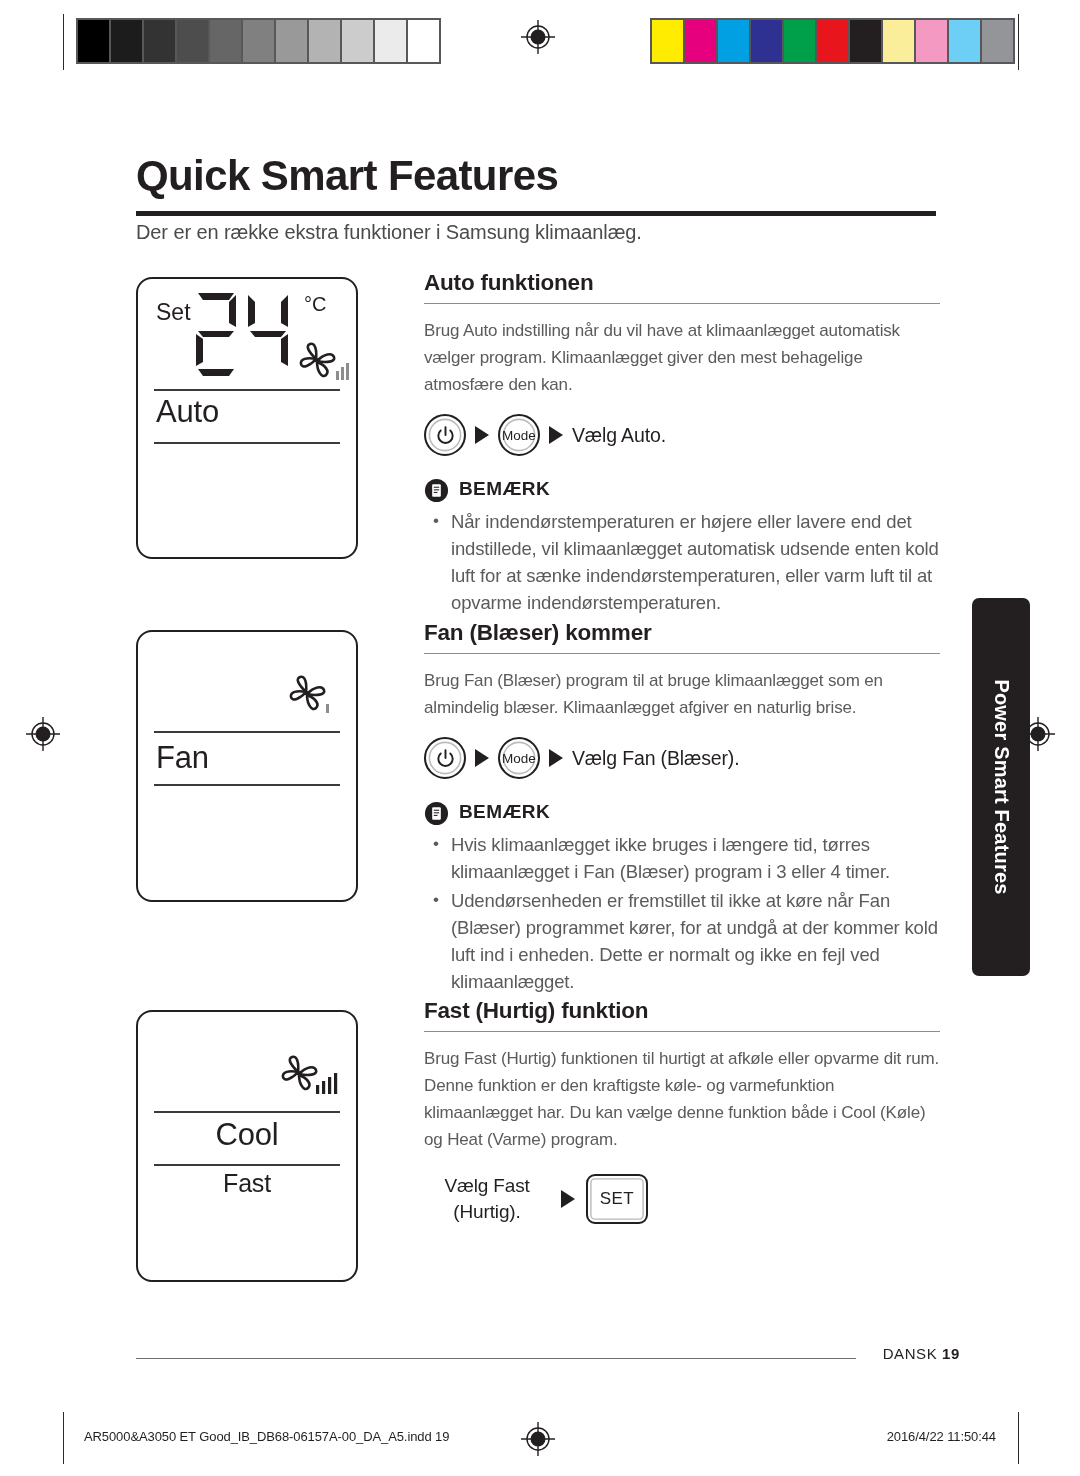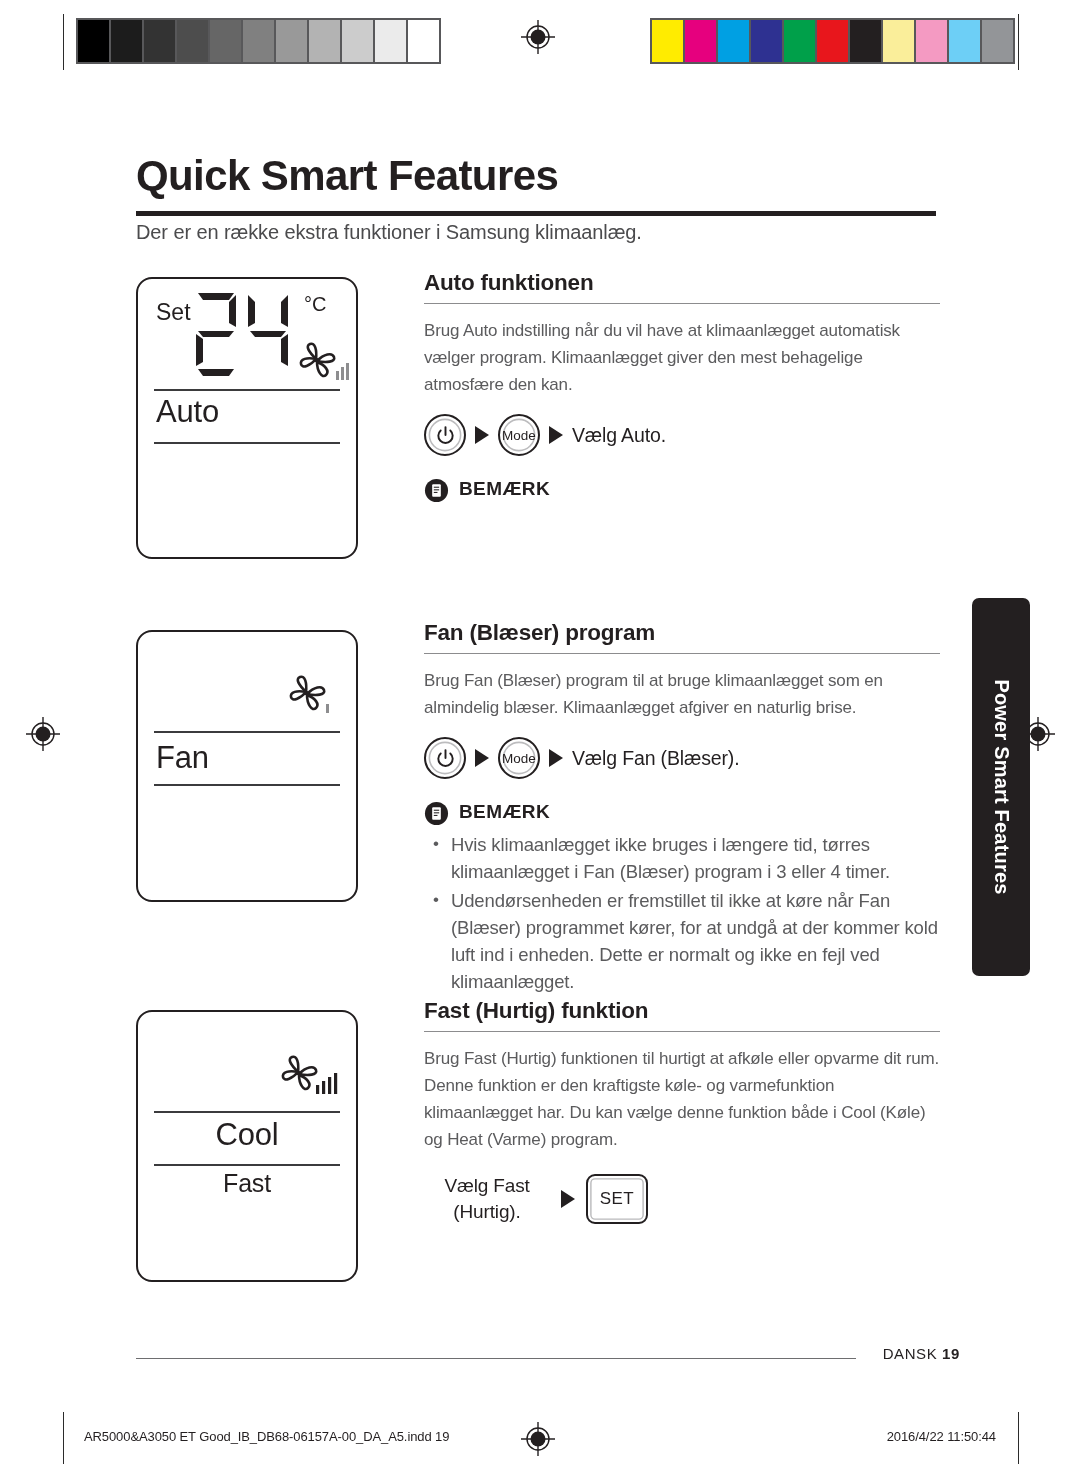--- a/index.html
+++ b/index.html
@@ -393,24 +393,27 @@
             </g>
           <g stroke="#231f20" stroke-width="1.1">
               <line x1="10.2" y1="9.6" x2="15.8" y2="9.6"></line>
           <line x1="10.2" y1="12.3" x2="15.8" y2="12.3"></line>
               <line x1="10.2" y1="15" x2="14" y2="15"></line>
             </g>
         </svg>
       </span>
       <span class="note-title">BEMÆRK</span>
     </div>
+    <ul class="bullets">
+      <li>Når indendørstemperaturen er højere eller lavere end det indstillede, vil klimaanlægget automatisk udsende enten kold luft for at sænke indendørstemperaturen, eller varm luft til at opvarme indendørstemperaturen.</li>
+    </ul>
   </div>
 
   <div class="col" style="top:620px;">
-    <div class="sec-h">Fan (Blæser) program</div>
+    <div class="sec-h">Fan (Blæser) kommer</div>
     <div class="sec-rule"></div>
     <div class="body-p">Brug Fan (Blæser) program til at bruge klimaanlægget som en almindelig blæser. Klimaanlægget afgiver en naturlig brise.</div>
 
     <div class="steps">
       <div class="btn-round pwr">
         <span>
           <svg viewBox="0 0 24 24" fill="none" stroke="#231f20" stroke-width="2.2" stroke-linecap="round">
             <path d="M6.5 6.2 A8.2 8.2 0 1 0 17.5 6.2"></path>
               <line x1="12" y1="2.4" x2="12" y2="11.5"></line>
           </svg>

